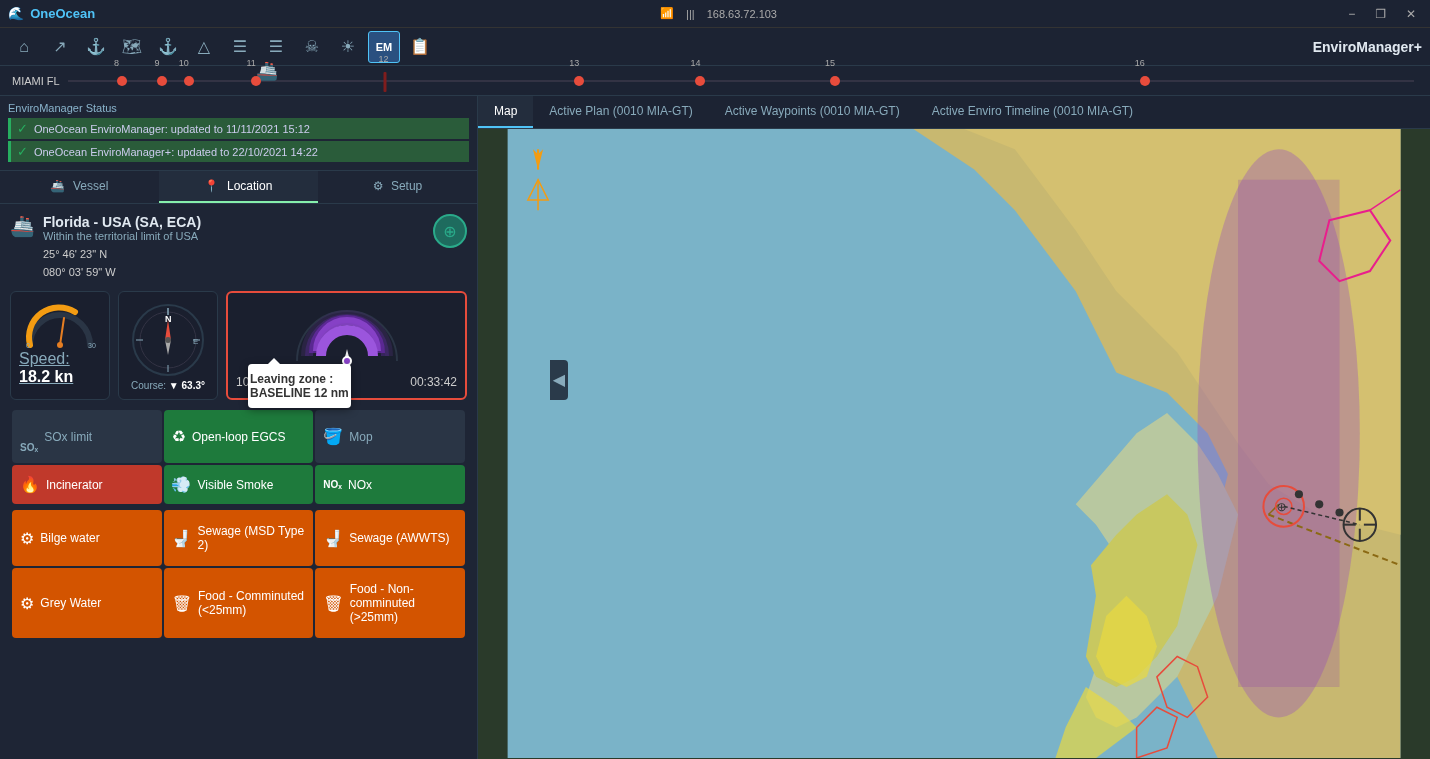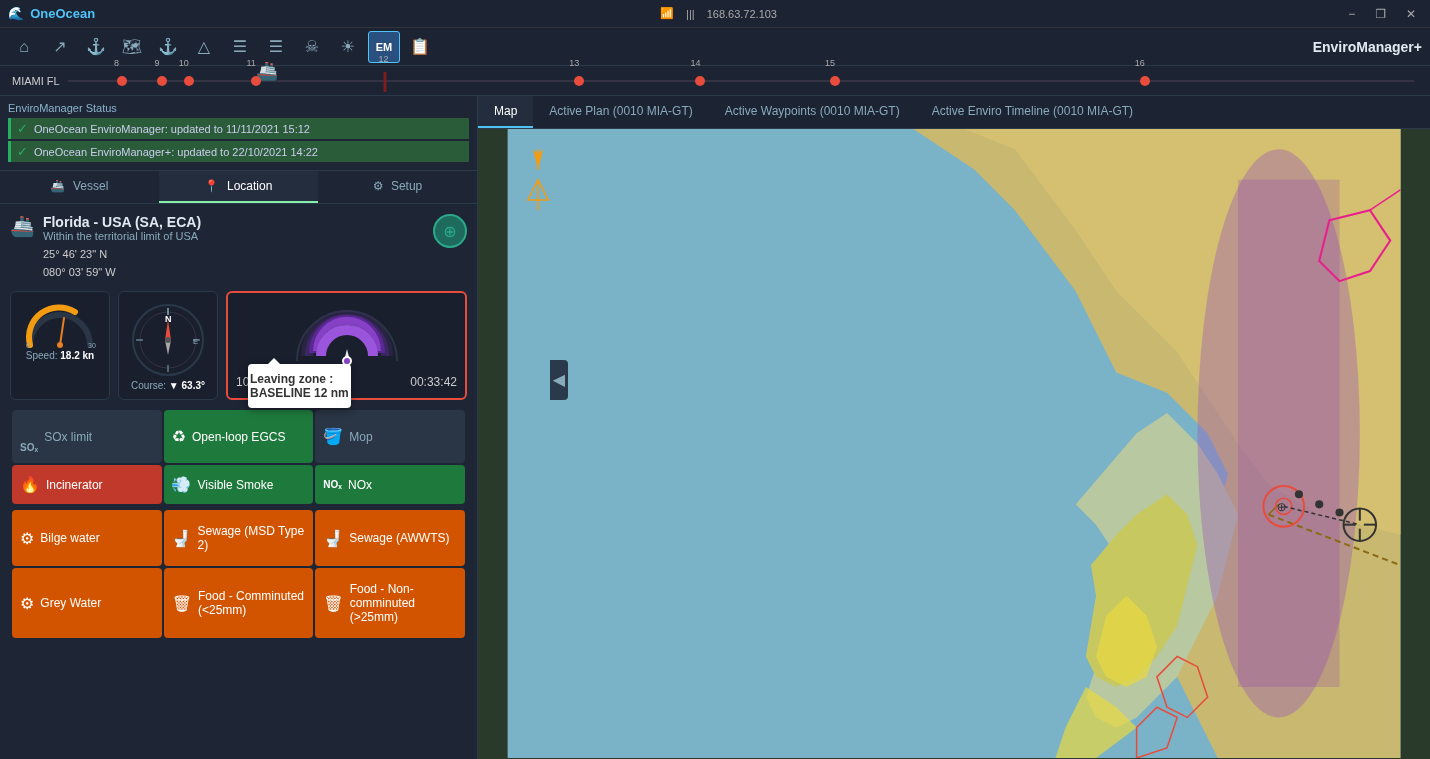--- a/index.html
+++ b/index.html
@@ -61,21 +61,21 @@
     .location-info { display: flex; align-items: flex-start; gap: 8px; }
     .location-icon { font-size: 20px; color: #8ab; }
     .location-name { color: #e0e8f0; font-size: 14px; font-weight: 600; }
     .location-sub { color: #8ab; font-size: 11px; }
     .location-gps { color: #ccc; font-size: 11px; line-height: 1.6; margin-top: 4px; }
     .gps-target-btn { width: 34px; height: 34px; background: #1e6b5e; border: 2px solid #2aaa8a; border-radius: 50%; display: flex; align-items: center; justify-content: center; color: #2aaa8a; font-size: 16px; cursor: pointer; }
 
     
     .instruments-row { display: flex; gap: 8px; margin-bottom: 8px; }
     .speedometer { background: #1a1f2e; border: 1px solid #2a3a4a; border-radius: 6px; padding: 8px; display: flex; flex-direction: column; align-items: center; width: 100px; }
-    .speed-label { font-size: 10px; color: #8ab; }
+    .speed-label { font-size: 16px; color: #8ab; text-decoration: underline; }
     .compass { background: #1a1f2e; border: 1px solid #2a3a4a; border-radius: 6px; padding: 8px; display: flex; flex-direction: column; align-items: center; width: 100px; }
     .compass-label { font-size: 10px; color: #8ab; }
 
     
     .zone-gauge { background: #1a1f2e; border: 2px solid #e74c3c; border-radius: 6px; padding: 8px; flex: 1; position: relative; display: flex; flex-direction: column; align-items: center; }
     .zone-info { display: flex; align-items: center; justify-content: space-between; width: 100%; font-size: 11px; color: #ccc; margin-top: 4px; }
     .zone-dot { width: 10px; height: 10px; background: #8e44ad; border-radius: 50%; display: inline-block; }
 
     
     .zone-tooltip { position: absolute; background: #fff; color: #333; padding: 8px 2px; border-radius: 4px; font-size: 12px; font-weight: 600; box-shadow: 0 2px 8px rgba(0,0,0,0.4); z-index: 10; bottom: -10px; left: 20px; white-space: nowrap; }

